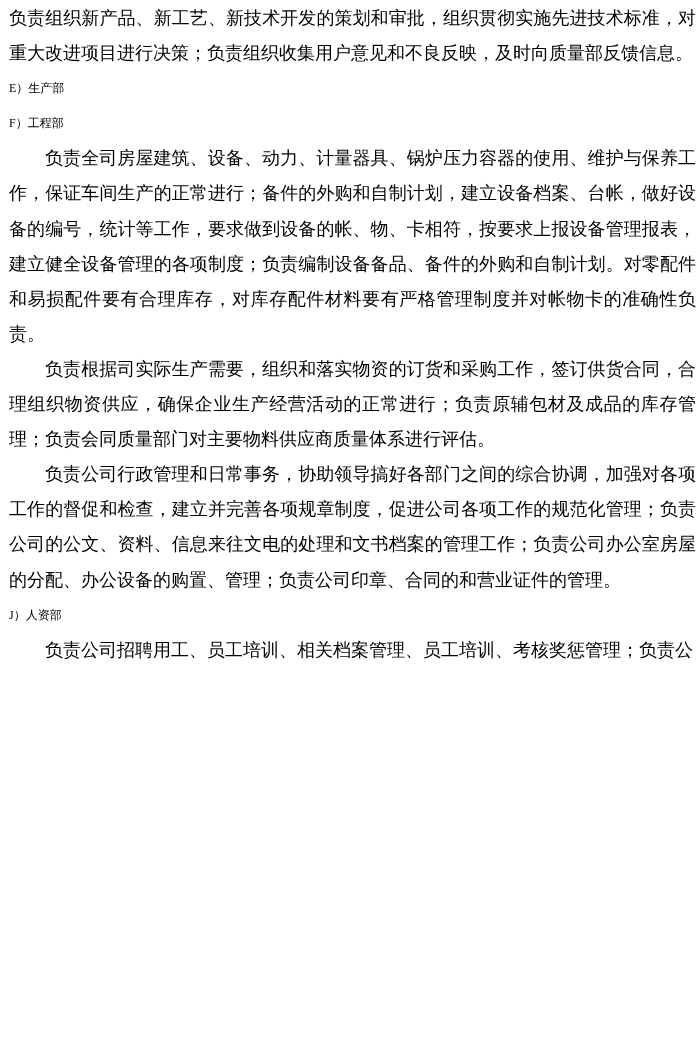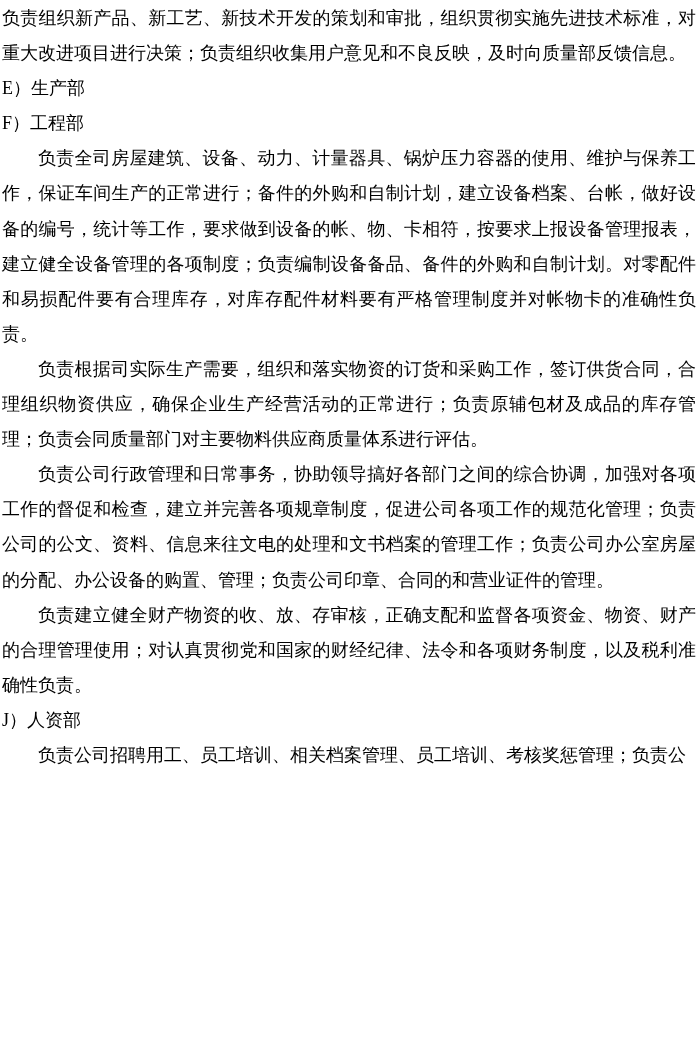--- a/index.html
+++ b/index.html
@@ -8,41 +8,41 @@
     background: #ffffff;
   }
   .page {
     position: relative;
     width: 700px;
     height: 1056px;
     margin: 0 auto;
     background: #ffffff;
     overflow: hidden;
     box-sizing: border-box;
-    padding: 1px 4px 0 2px;
+    padding: 1px 4px 0 9px;
     font-family: "Liberation Serif", "DejaVu Serif", serif;
     font-size: 18px;
     line-height: 35.1px;
     color: #000000;
     text-align: justify;
     text-justify: inter-character;
     word-break: break-all;
   }
   .para {
     margin: 0;
     text-indent: 2em;
     text-align: justify;
     text-align-last: left;
   }
   .para.no-indent {
     text-indent: 0;
   }
   .sec-heading {
     margin: 0;
-    font-size: 18px;
+    font-size: 12px;
     font-weight: normal;
     line-height: 35.1px;
     text-indent: 0;
     text-align: left;
   }
 </style>
 </head>
 <body>
 
 <div class="page">
@@ -51,18 +51,17 @@
 
   <h3 class="sec-heading">E）生产部</h3>
 
   <h3 class="sec-heading">F）工程部</h3>
   <p class="para">负责全司房屋建筑、设备、动力、计量器具、锅炉压力容器的使用、维护与保养工作，保证车间生产的正常进行；备件的外购和自制计划，建立设备档案、台帐，做好设备的编号，统计等工作，要求做到设备的帐、物、卡相符，按要求上报设备管理报表，建立健全设备管理的各项制度；负责编制设备备品、备件的外购和自制计划。对零配件和易损配件要有合理库存，对库存配件材料要有严格管理制度并对帐物卡的准确性负责。</p>
 
   <p class="para">负责根据司实际生产需要，组织和落实物资的订货和采购工作，签订供货合同，合理组织物资供应，确保企业生产经营活动的正常进行；负责原辅包材及成品的库存管理；负责会同质量部门对主要物料供应商质量体系进行评估。</p>
 
   <p class="para">负责公司行政管理和日常事务，协助领导搞好各部门之间的综合协调，加强对各项工作的督促和检查，建立并完善各项规章制度，促进公司各项工作的规范化管理；负责公司的公文、资料、信息来往文电的处理和文书档案的管理工作；负责公司办公室房屋的分配、办公设备的购置、管理；负责公司印章、合同的和营业证件的管理。</p>
 
-  <p class="para">负责建立健全财产物资的收、放、存审核，正确支配和监督各项资金、物资、财产的合理管理使用；对认真贯彻党和国家的财经纪律、法令和各项财务制度，以及税利准确性负责。</p>
 
   <h3 class="sec-heading">J）人资部</h3>
   <p class="para">负责公司招聘用工、员工培训、相关档案管理、员工培训、考核奖惩管理；负责公</p>
 
 </div>
 
 </body></html>

